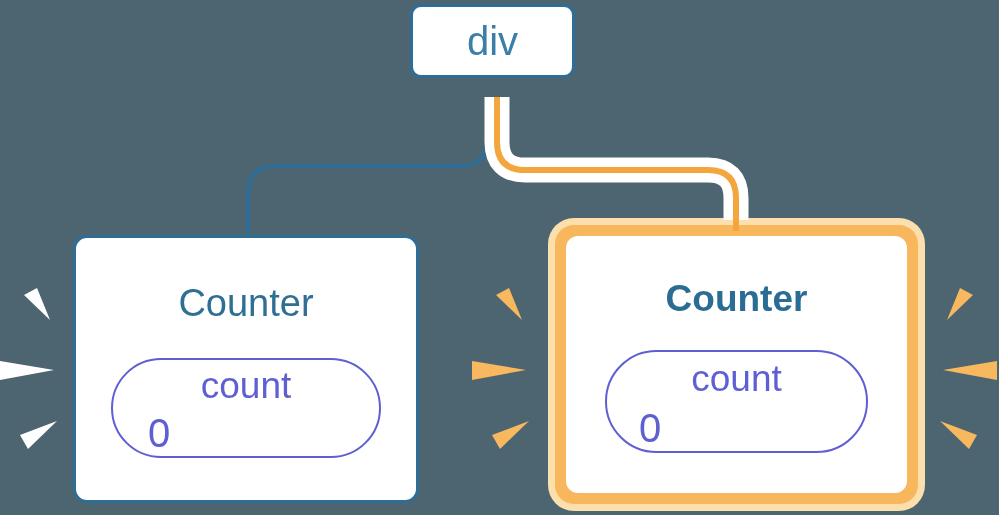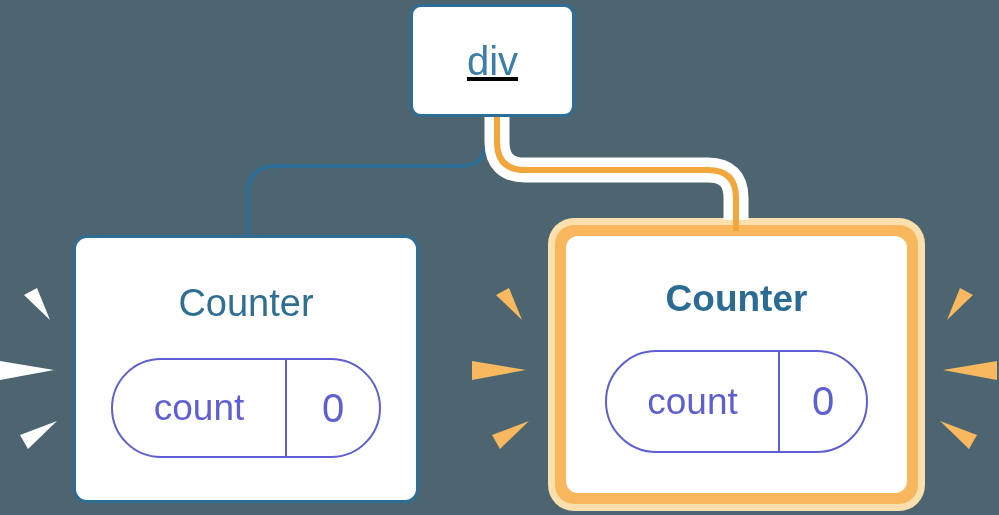--- a/index.html
+++ b/index.html
@@ -8,26 +8,26 @@
     position:relative;
     width:999px;height:515px;
     background:#4D6570;
     overflow:hidden;
   }
   
   .connectors{position:absolute;left:0;top:0;z-index:2;pointer-events:none;}
   
   .root-node{
     position:absolute;z-index:3;
-    left:410px;top:4px;width:165px;height:113px;
+    left:410px;top:4px;width:165px;height:74px;
     background:#FFFFFF;
     border:3px solid #2E6E96;
     border-radius:11px;
     box-sizing:border-box;
-    display:flex;align-items:center;justify-content:center;text-decoration:underline;
+    display:flex;align-items:center;justify-content:center;
   }
   .root-node .label{
     color:#3B7EA8;font-size:40px;font-weight:500;line-height:1;
   }
   
   .card-plain{
     position:absolute;z-index:1;
     left:73px;top:235px;width:346px;height:268px;
     background:#FFFFFF;
     border:3px solid #2E6E96;
@@ -64,20 +64,21 @@
   .card-hot .card-title{
     color:#2B6C94;font-size:37px;font-weight:700;line-height:46px;
     margin-bottom:28px;
   }
   
   .state-pill{
     display:flex;align-items:stretch;
     border:2px solid #5F5FD4;
     box-sizing:border-box;
     background:#FFFFFF;
+    flex-direction:column;
   }
   .pill-left{
     flex:1;display:flex;align-items:center;justify-content:center;
     color:#5F5FD4;font-size:37px;
   }
   .pill-divider{width:2px;background:#5F5FD4;}
   .pill-right{
     display:flex;align-items:center;justify-content:center;
     color:#5F5FD4;font-size:40px;
   }

